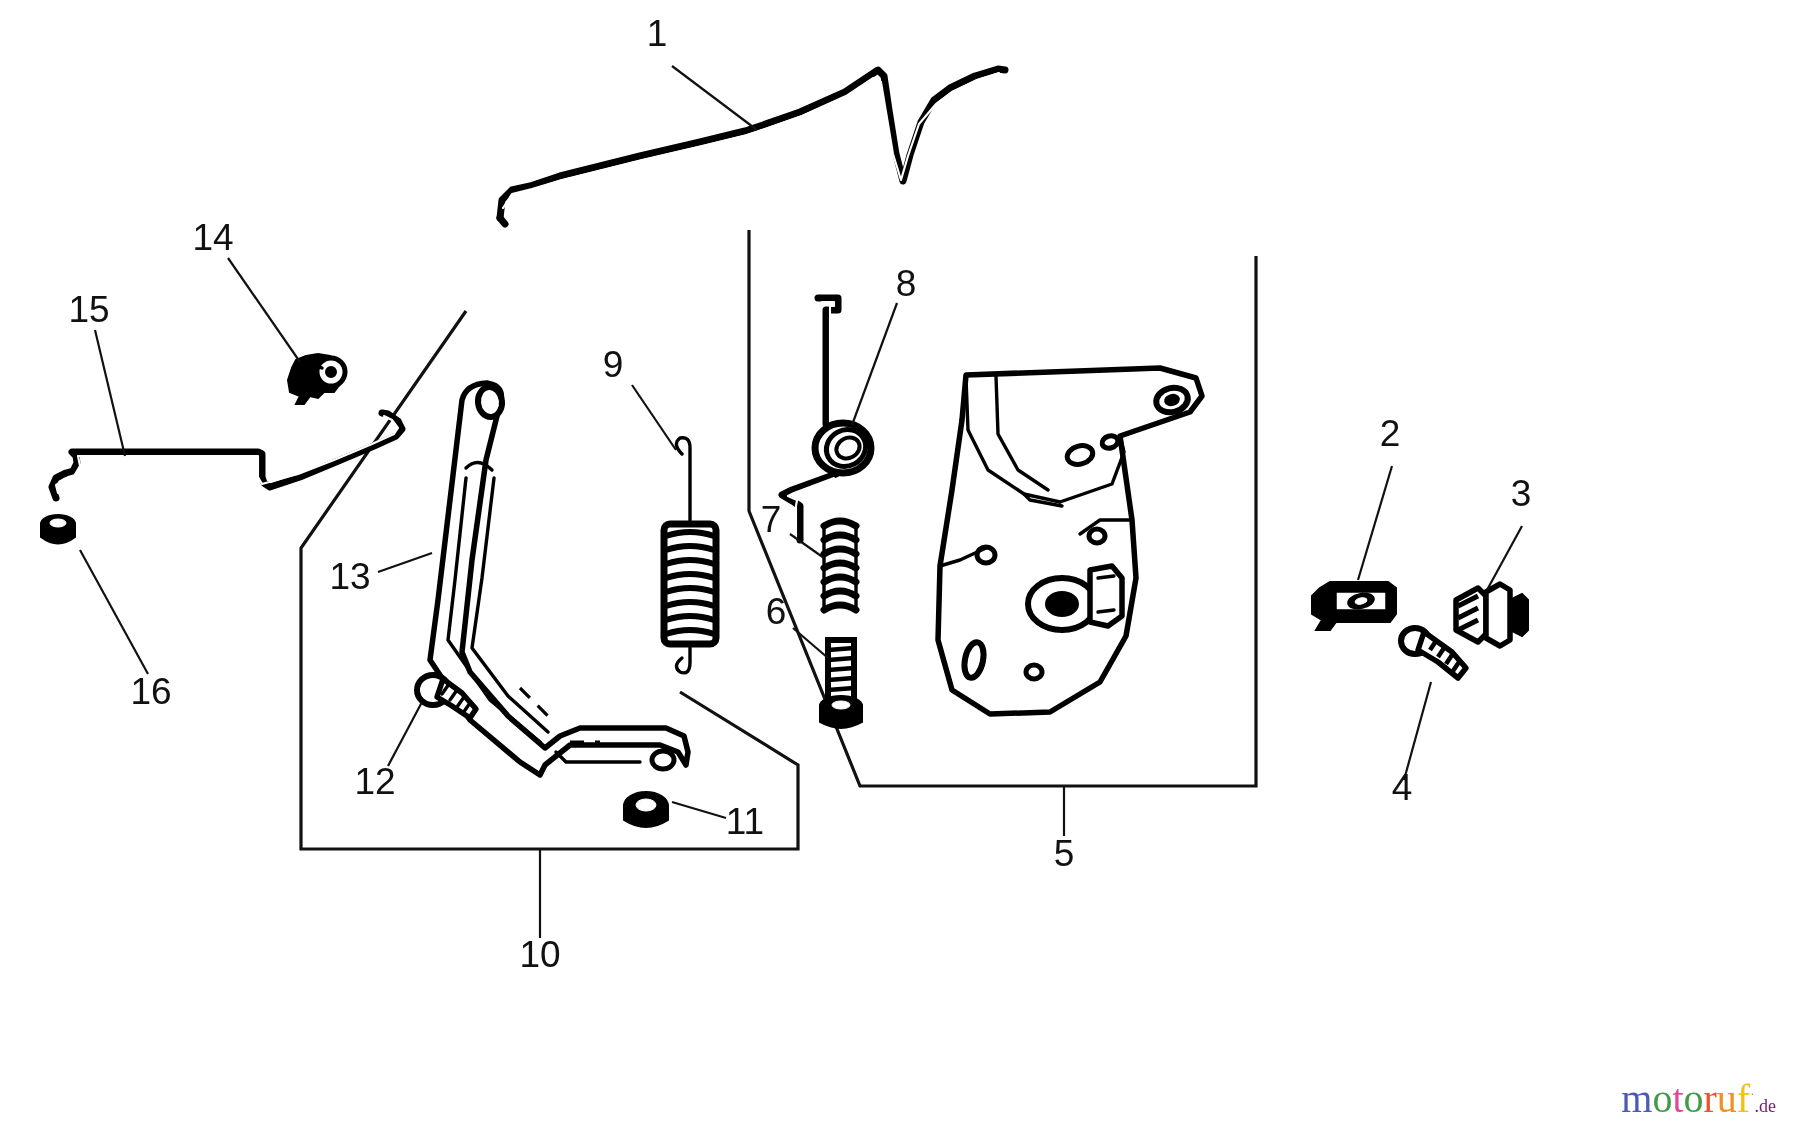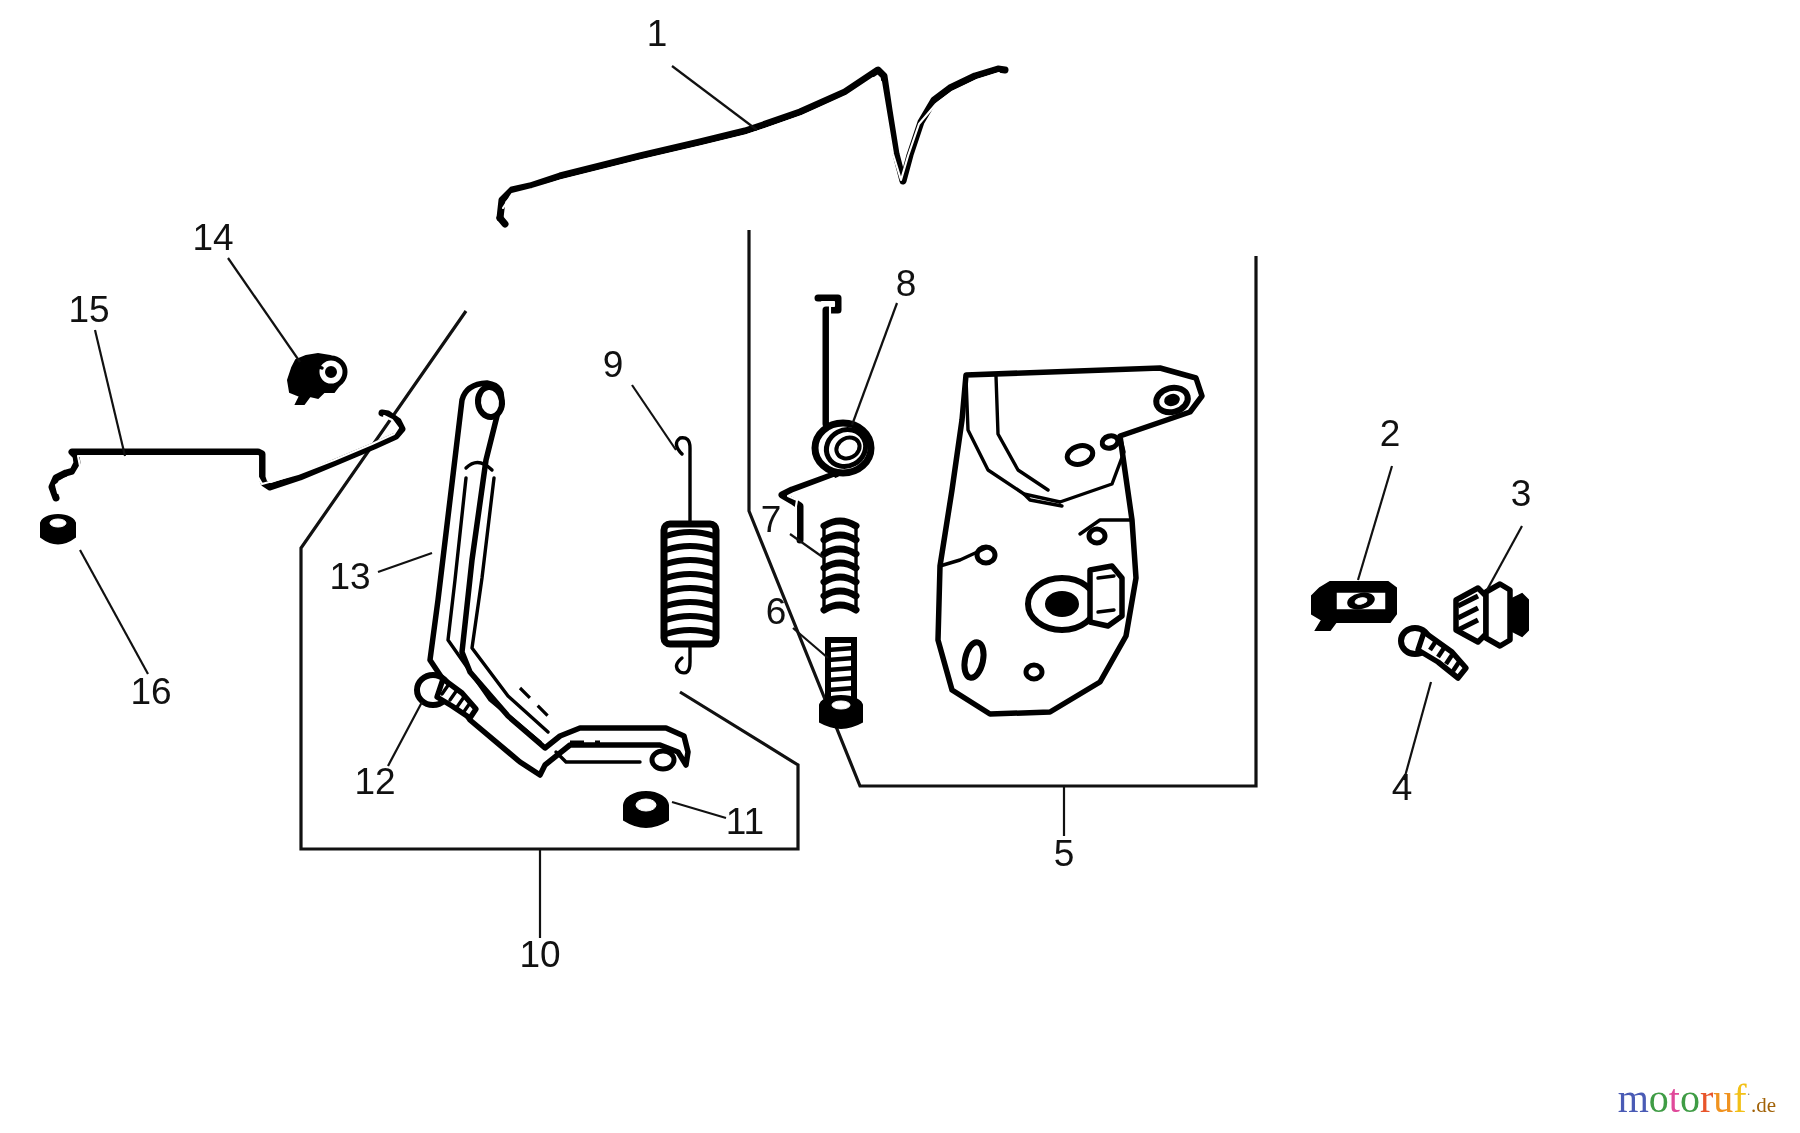--- a/index.html
+++ b/index.html
@@ -87,22 +87,22 @@
     bottom: 14px;
     font-family: "Liberation Serif", serif;
     font-size: 40px;
     letter-spacing: 0px;
     line-height: 1;
     white-space: nowrap;
     user-select: none;
   }
   #watermark .wm-letter { font-weight: 400; }
   #watermark .wm-tld {
-    font-size: 21px;
-    color: #a16207;
+    font-size: 18px;
+    color: #701a75;
     vertical-align: baseline;
   }
   #watermark .wm-dot-accent {
     font-size: 13px;
     vertical-align: super;
     color: #8a8a8a;
   }
 </style>
 </head>
 <body>

